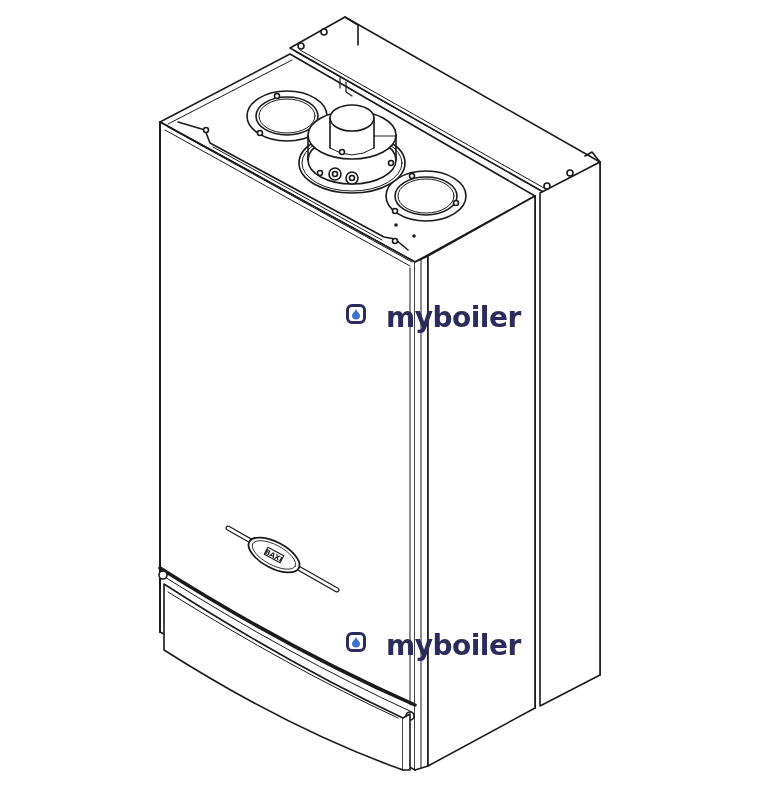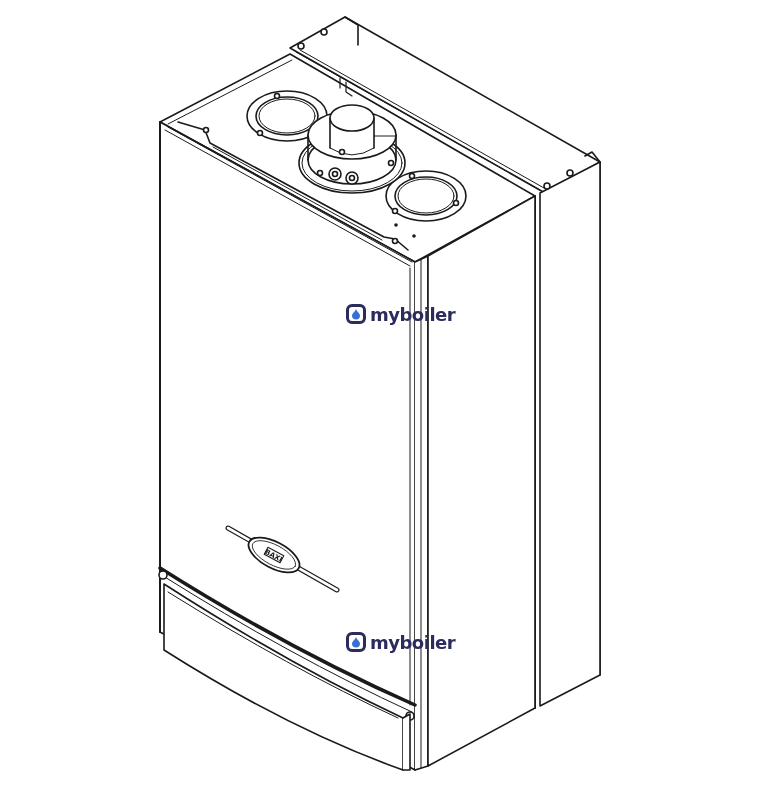--- a/index.html
+++ b/index.html
@@ -1,21 +1,21 @@
 <!DOCTYPE html>
 <html><head>
   <meta charset="utf-8">
   <style>
     html, body { margin: 0; padding: 0; background: #ffffff; }
     body { width: 772px; height: 805px; position: relative; overflow: hidden; font-family: "DejaVu Sans", sans-serif; }
     .stage { position: absolute; left: 0; top: 0; width: 772px; height: 805px; }
     svg.drawing { position: absolute; left: 0; top: 0; }
     .watermark {
-      position: absolute; display: flex; align-items: flex-end; gap: 4px;
-      font-family: "DejaVu Sans", sans-serif; font-weight: bold; font-size: 18px;
+      position: absolute; display: flex; align-items: flex-start; gap: 20px;
+      font-family: "DejaVu Sans", sans-serif; font-weight: bold; font-size: 28px;
       letter-spacing: -0.5px; line-height: 1;
     }
     .wm-icon {
       width: 20px; height: 20px; box-sizing: border-box;
       border: 3px solid #2b2b5c; border-radius: 6px;
       display: flex; align-items: center; justify-content: center; background: #fff;
     }
     .wm-icon svg { display: block; }
   </style>
 </head>

